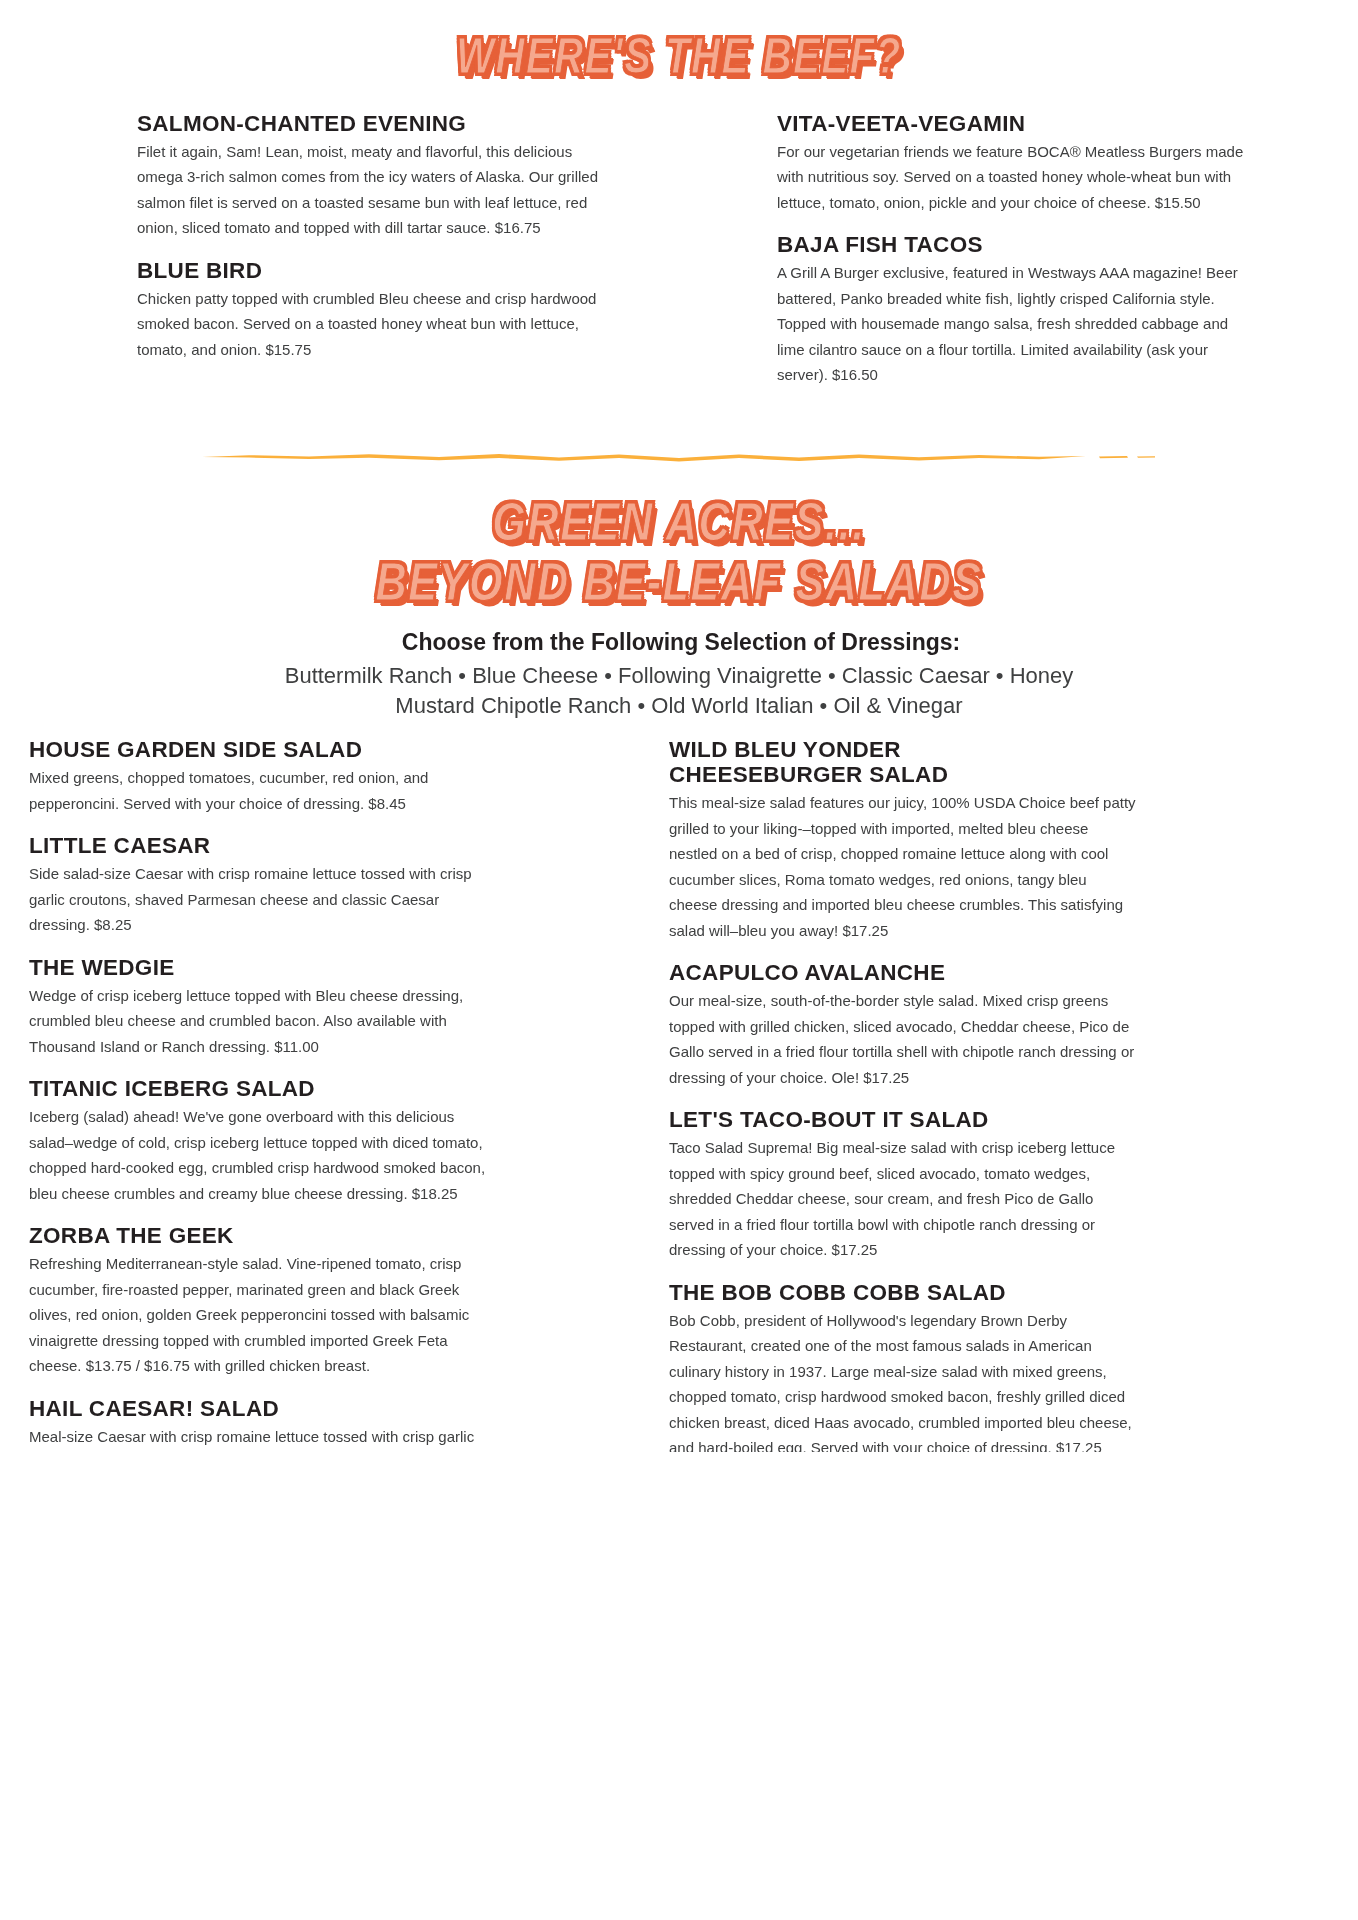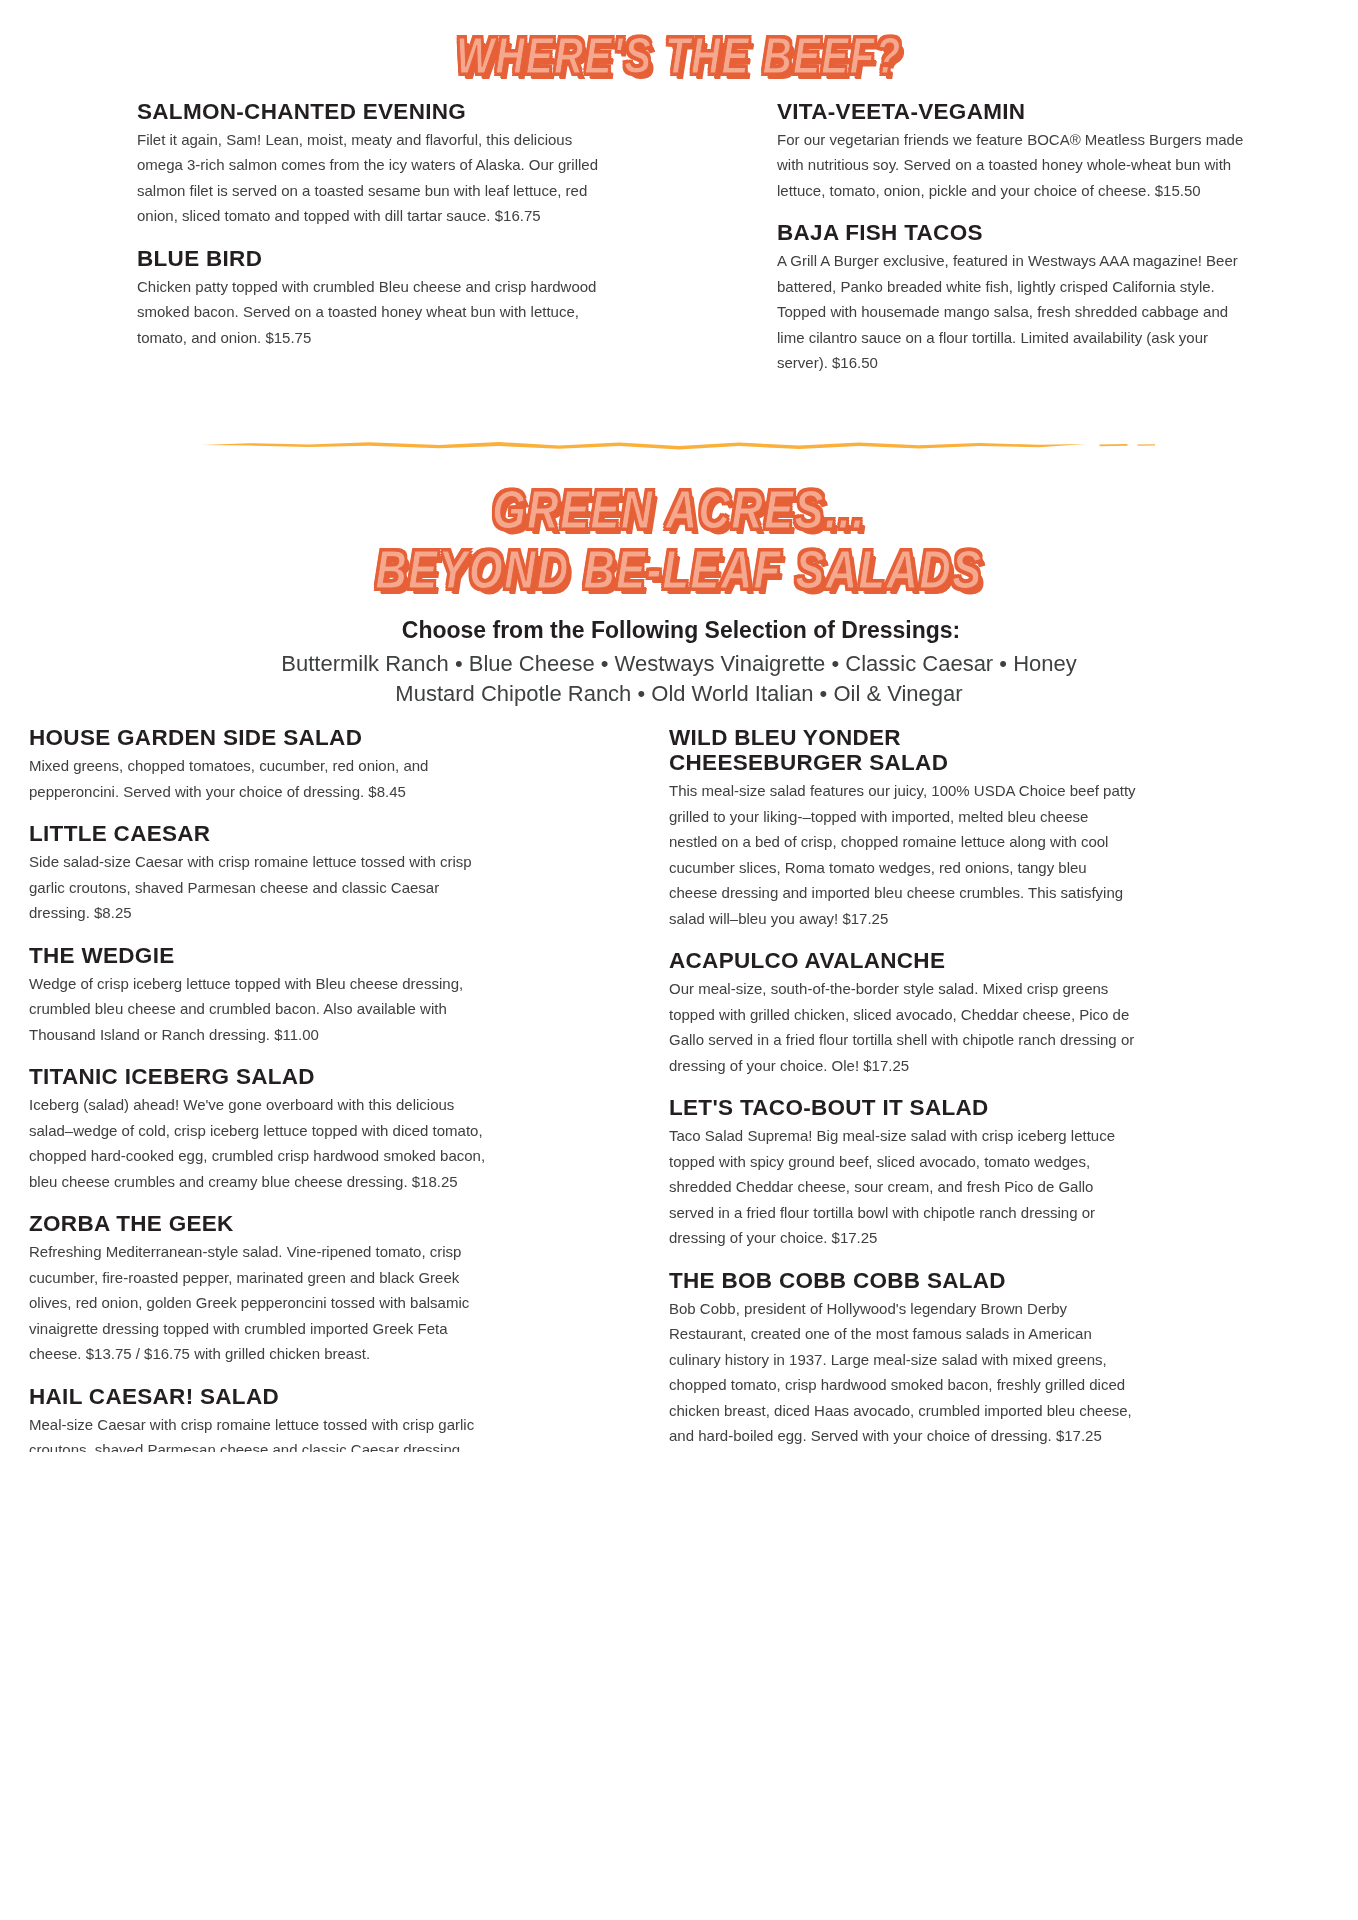--- a/index.html
+++ b/index.html
@@ -38,21 +38,21 @@
     font-size: 50px;
     line-height: 1.05;
   }
   .columns {
     display: grid;
     grid-template-columns: 470px 470px;
     column-gap: 170px;
     padding-left: 137px;
     align-items: start;
   }
-  .burgers-columns { margin-top: 16px; }
+  .burgers-columns { margin-top: 28px; }
   .menu-item { margin: 0 0 17px 0; }
   .item-name {
     margin: 0 0 3px 0;
     font-size: 22.5px;
     line-height: 25px;
     font-weight: bold;
     letter-spacing: 0.3px;
     color: var(--title-color, #231f20);
     white-space: pre-line;
   }
@@ -124,21 +124,21 @@
       <path class="divider-path" d="M938,9.6 L956,9.2 L956,10.6 L939,10.8 Z"></path>
     </svg>
   </div>
 
   <div class="comic salads-heading">
     <span class="heading-line">GREEN ACRES...</span>
     <span class="heading-line">BEYOND BE-LEAF SALADS</span>
   </div>
 
   <p class="dressings-title">Choose from the Following Selection of Dressings:</p>
-  <p class="dressings-line">Buttermilk Ranch • Blue Cheese • Westways Vinaigrette • Classic Caesar • Honey</p>
+  <p class="dressings-line">Buttermilk Ranch • Blue Cheese • Following Vinaigrette • Classic Caesar • Honey</p>
   <p class="dressings-line">Mustard Chipotle Ranch • Old World Italian • Oil &amp; Vinegar</p>
 
   <div class="columns salads-columns">
     <div class="col">
       <div class="menu-item">
         <h3 class="item-name">HOUSE GARDEN SIDE SALAD</h3>
         <p class="item-desc">Mixed greens, chopped tomatoes, cucumber, red onion, and pepperoncini. Served with your choice of dressing. $8.45</p>
       </div>
       <div class="menu-item">
         <h3 class="item-name">LITTLE CAESAR</h3>

